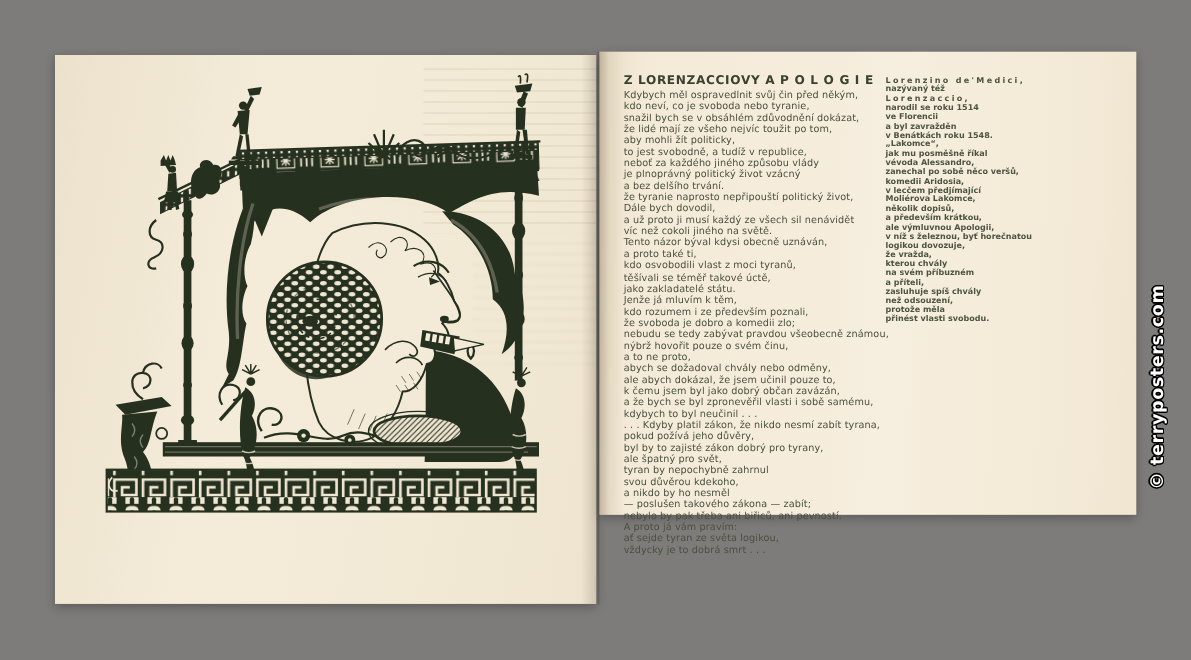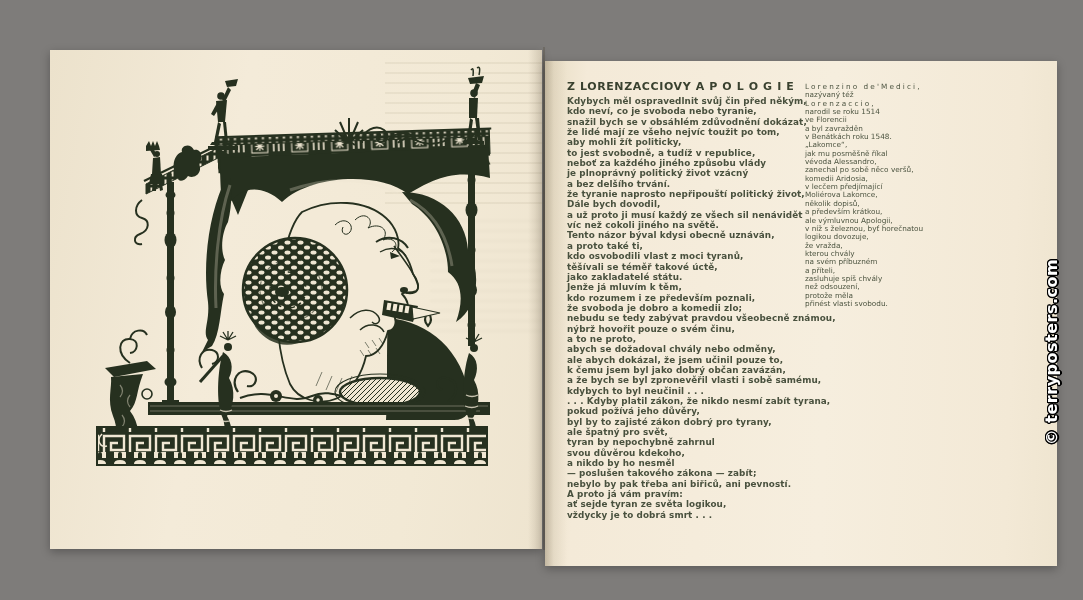--- a/index.html
+++ b/index.html
@@ -9,44 +9,43 @@
     font-family:"DejaVu Sans","Liberation Sans",sans-serif;
   }
   .page{position:absolute;box-shadow:0 3px 9px rgba(0,0,0,.28);}
   .page-left{
     left:50px;top:50px;width:492px;height:499px;
     background:linear-gradient(100deg,#ece2cc,#f4ebd9 35%,#f2e9d5 75%,#eee4cf);
   }
   .page-left::after{content:"";position:absolute;right:0;top:0;bottom:0;width:14px;
     background:linear-gradient(90deg,rgba(84,70,48,0) ,rgba(84,70,48,.20));}
   .page-right{
-    left:545px;top:61px;width:488px;height:505px;
+    left:545px;top:47px;width:488px;height:421px;
     background:linear-gradient(92deg,#e8ddc4,#f4ead8 8%,#f6eede 55%,#f3e9d6 90%,#efe5d0);
-    padding-left:24px;
   }
   .page-right::before{content:"";position:absolute;left:0;top:0;bottom:0;width:22px;
     background:linear-gradient(90deg,rgba(84,70,48,.28),rgba(84,70,48,.07) 40%,rgba(84,70,48,0));}
   .crease{position:absolute;left:543px;top:47px;width:2px;height:503px;
     background:linear-gradient(180deg,rgba(60,50,30,.22),rgba(60,50,30,.42) 50%,rgba(60,50,30,.22));}
 
   .showthrough{position:absolute;left:335px;top:12px;width:170px;height:150px;
     opacity:.42;filter:blur(.6px);
     background:repeating-linear-gradient(180deg,rgba(118,108,74,.20) 0 2px,rgba(0,0,0,0) 2px 10px);}
   .showthrough2{position:absolute;left:380px;top:170px;width:120px;height:120px;
     opacity:.25;filter:blur(.8px);
     background:repeating-linear-gradient(180deg,rgba(118,108,74,.18) 0 2px,rgba(0,0,0,0) 2px 10px);}
 
   .etching{position:absolute;left:0;top:0;width:492px;height:499px;}
 
   .text-col{position:absolute;left:22px;top:19px;}
   .title{font-size:11px;font-weight:bold;letter-spacing:.6px;color:#39412f;margin:0 0 3px 0;white-space:nowrap;}
-  .poem .poem-line{font-size:8.8px;line-height:10.35px;font-weight:bold;color:var(--textink,#49513e);
+  .poem .poem-line{font-size:8.8px;line-height:10.35px;font-weight:normal;color:var(--textink,#49513e);
     letter-spacing:.1px;white-space:nowrap;}
   .side-col{position:absolute;left:260px;top:22px;}
-  .side-col .side-line{font-size:7.3px;line-height:8.35px;font-weight:normal;color:#4c5440;white-space:nowrap;}
+  .side-col .side-line{font-size:7.3px;line-height:8.35px;font-weight:bold;color:#4c5440;white-space:nowrap;}
   .side-col .side-line:nth-child(1),
   .side-col .side-line:nth-child(3){letter-spacing:2.1px;}
 
   .watermark{position:absolute;left:948px;top:341px;width:210px;height:22px;
     transform:rotate(-90deg);text-align:center;
     font-size:16px;font-weight:bold;letter-spacing:.5px;color:#ffffff;
     text-shadow:-1.5px 0 0 #000,1.5px 0 0 #000,0 -1.5px 0 #000,0 1.5px 0 #000,
       -1px -1px 0 #000,1px -1px 0 #000,-1px 1px 0 #000,1px 1px 0 #000;}
 </style>
 </head>

